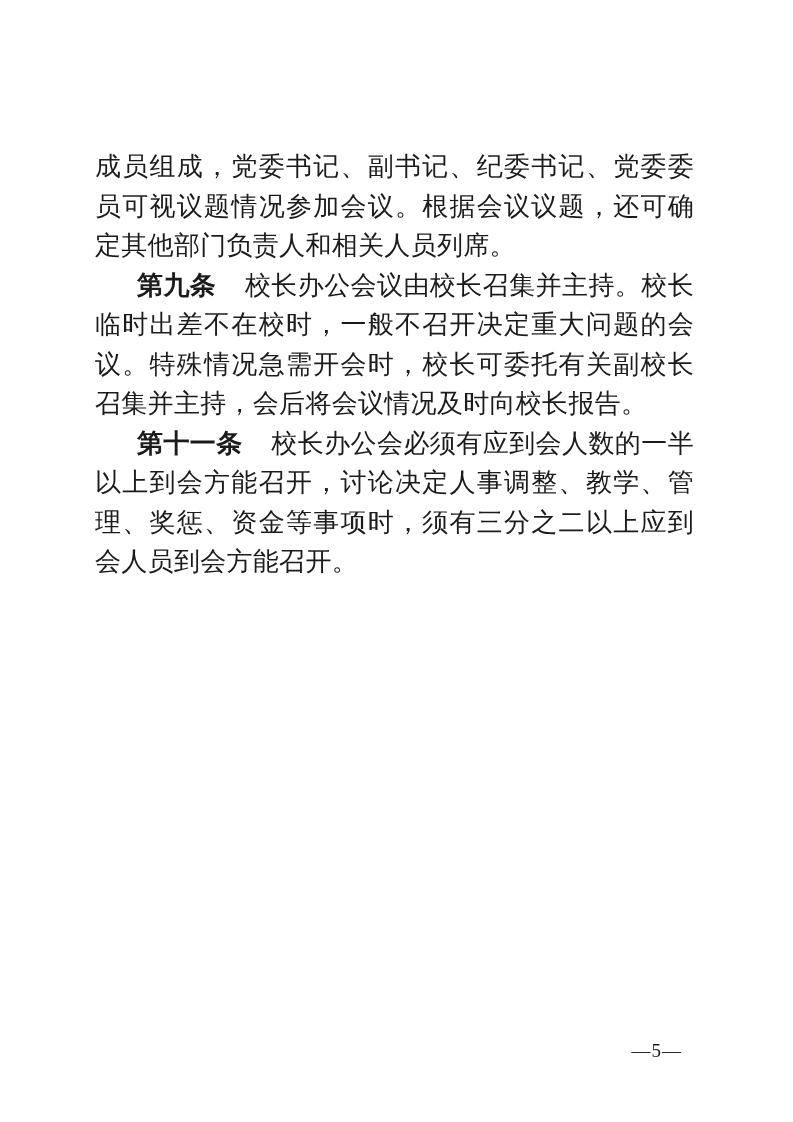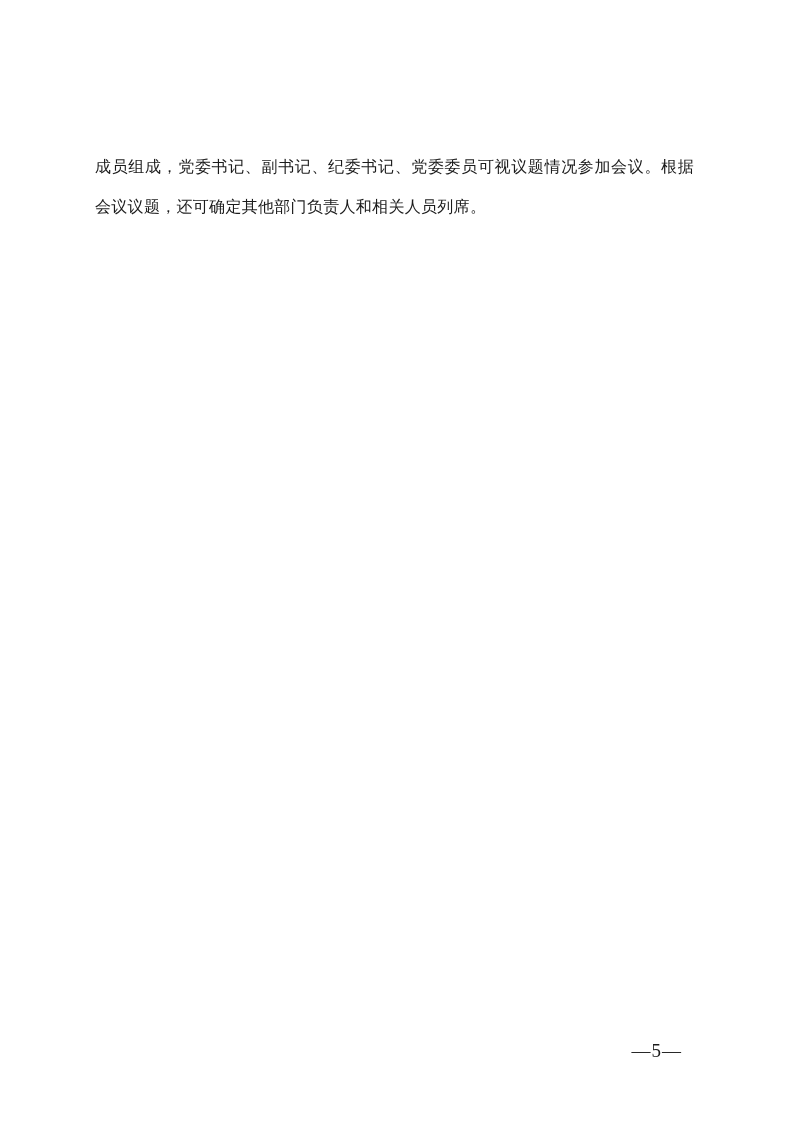--- a/index.html
+++ b/index.html
@@ -18,21 +18,21 @@
   }
   .content {
     position: absolute;
     left: 95px;
     top: 147px;
     width: 599px;
   }
   .para {
     margin: 0;
     padding: 0;
-    font-size: 16px;
+    font-size: 26px;
     line-height: 39.5px;
     text-align: justify;
     letter-spacing: 0.3px;
   }
   .para.indent {
     text-indent: 42px;
   }
   .art {
     font-weight: bold;
     margin-right: 1.1em;
@@ -48,21 +48,23 @@
   }
 </style>
 </head>
 <body>
 
 <div class="page">
   <div class="content">
 
     <p class="para"><span>成员组成，党委书记、副书记、纪委书记、党委委员可视议题情况参加会议。根据会议议题，还可确定其他部门负责人和相关人员列席。</span></p>
 
+    <p class="para indent"><b class="art">第九条</b><span>校长办公会议由校长召集并主持。校长临时出差不在校时，一般不召开决定重大问题的会议。特殊情况急需开会时，校长可委托有关副校长召集并主持，会后将会议情况及时向校长报告。</span></p>
 
 
+    <p class="para indent"><b class="art">第十一条</b><span>校长办公会必须有应到会人数的一半以上到会方能召开，讨论决定人事调整、教学、管理、奖惩、资金等事项时，须有三分之二以上应到会人员到会方能召开。</span></p>
 
 
 
   </div>
 
   <div class="pagenum">—5—</div>
 </div>
 
 </body></html>

